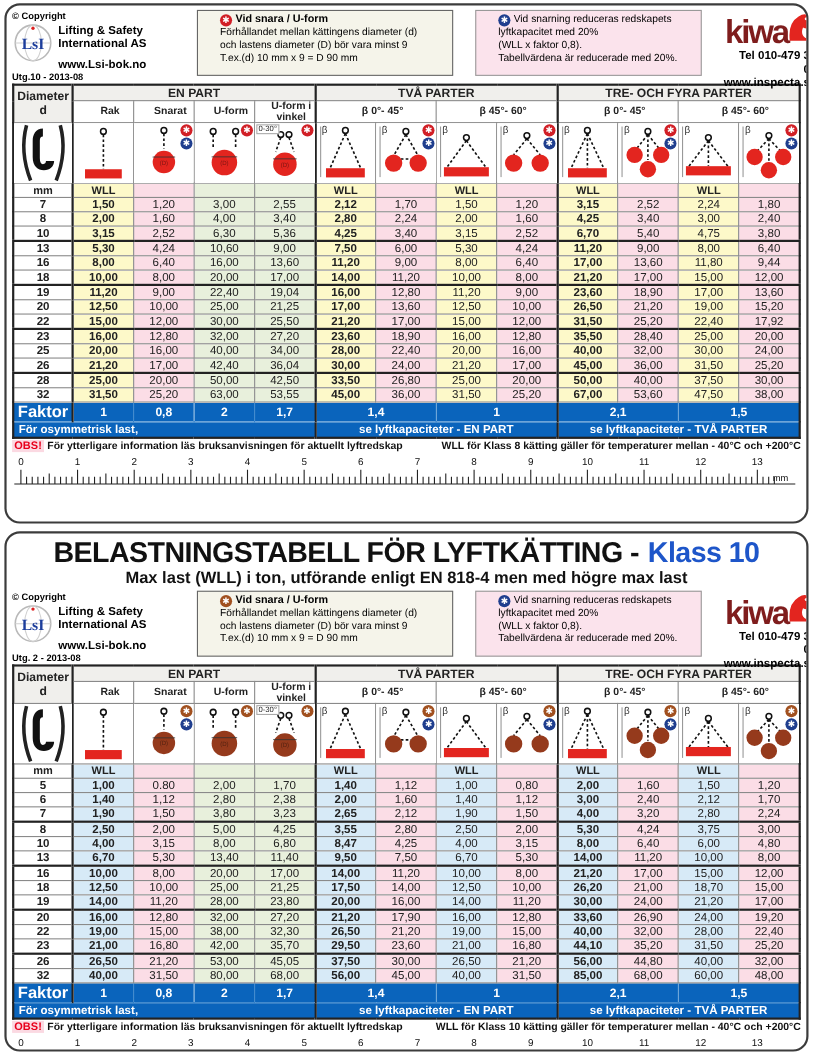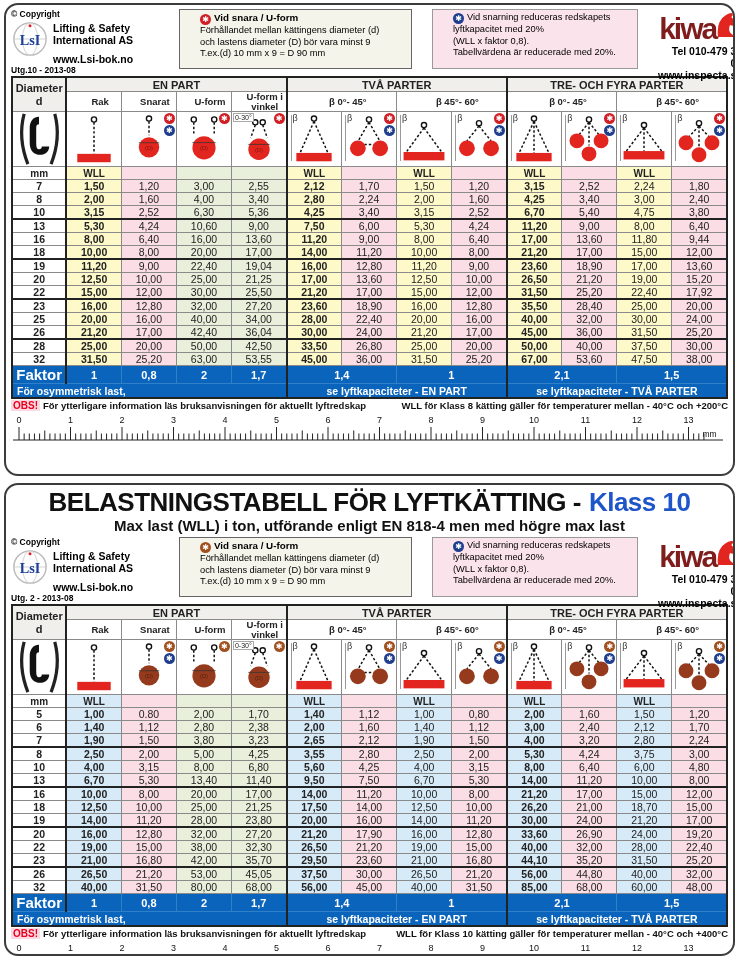--- a/index.html
+++ b/index.html
@@ -1032,21 +1032,21 @@
           <td class="pink">4,24</td>
           <td class="wll pb">3,75</td>
           <td class="pink">3,00</td>
         </tr>
         <tr class="drow">
           <td class="mmcell">10</td>
           <td class="wll gb b">4,00</td>
           <td class="pink">3,15</td>
           <td class="green">8,00</td>
           <td class="green">6,80</td>
-          <td class="wll gb b">5,60</td>
+          <td class="wll gb b">8,47</td>
           <td class="pink">4,25</td>
           <td class="wll pb">4,00</td>
           <td class="pink">3,15</td>
           <td class="wll gb b">8,00</td>
           <td class="pink">6,40</td>
           <td class="wll pb">6,00</td>
           <td class="pink">4,80</td>
         </tr>
         <tr class="drow">
           <td class="mmcell">13</td>
@@ -1197,21 +1197,21 @@
         <tr class="orow">
           <td colspan="5" class="ol">För osymmetrisk last,</td>
           <td colspan="4" class="gb">se lyftkapaciteter - EN PART</td>
           <td colspan="4" class="gb">se lyftkapaciteter - TVÅ PARTER</td>
         </tr>
       </tbody>
     </table>
   <div class="obsrow">
     <span class="obs">OBS!</span>
     <span class="obstext">För ytterligare information läs bruksanvisningen för aktuellt lyftredskap</span>
-    <span class="obsright">WLL för Klass 10 kätting gäller för temperaturer mellan - 40°C och +400°C</span>
+    <span class="obsright">WLL för Klass 10 kätting gäller för temperaturer mellan - 40°C och +200°C</span>
   </div>
   <div class="ruler"><svg width="714" height="30" viewBox="0 0 714 30">
         <line x1="2" y1="28" x2="712" y2="28" stroke="#222" stroke-width="1"></line>
         <line x1="8" y1="15" x2="8" y2="28" stroke="#222" stroke-width="1"></line>
         <line x1="13.15" y1="21.5" x2="13.15" y2="28" stroke="#222" stroke-width="1"></line>
         <line x1="18.3" y1="21.5" x2="18.3" y2="28" stroke="#222" stroke-width="1"></line>
         <line x1="23.45" y1="21.5" x2="23.45" y2="28" stroke="#222" stroke-width="1"></line>
         <line x1="28.6" y1="21.5" x2="28.6" y2="28" stroke="#222" stroke-width="1"></line>
         <line x1="33.75" y1="18.5" x2="33.75" y2="28" stroke="#222" stroke-width="1"></line>
         <line x1="38.9" y1="21.5" x2="38.9" y2="28" stroke="#222" stroke-width="1"></line>

